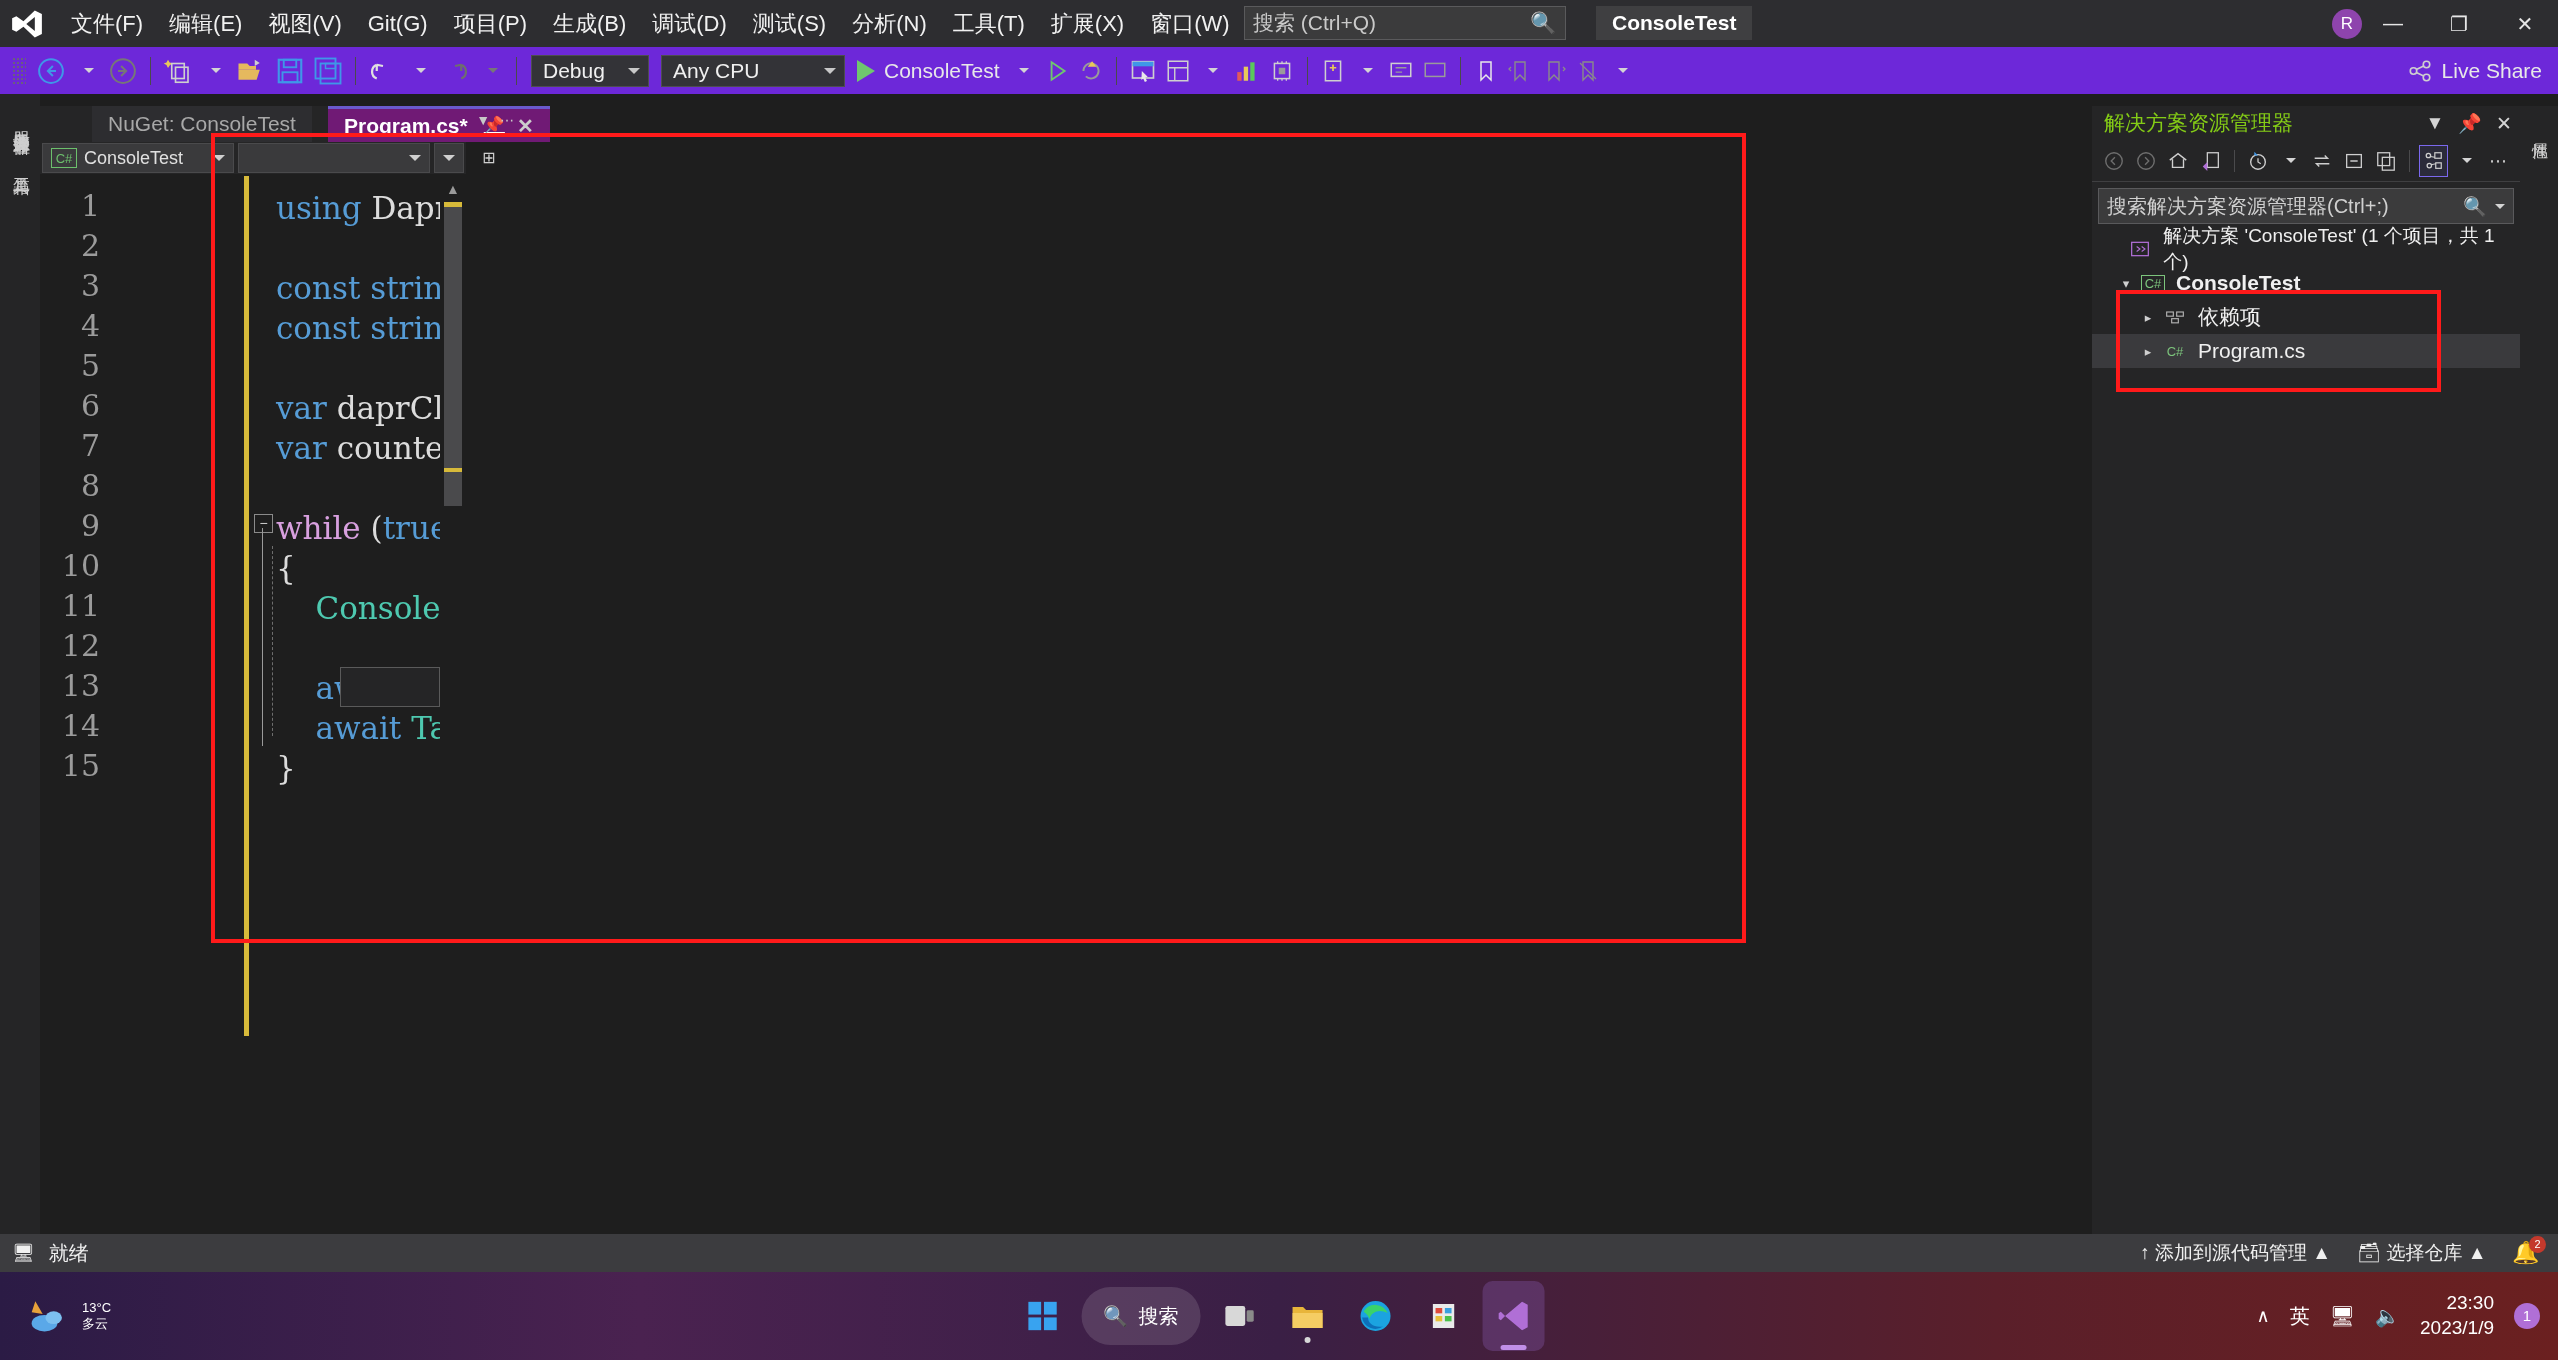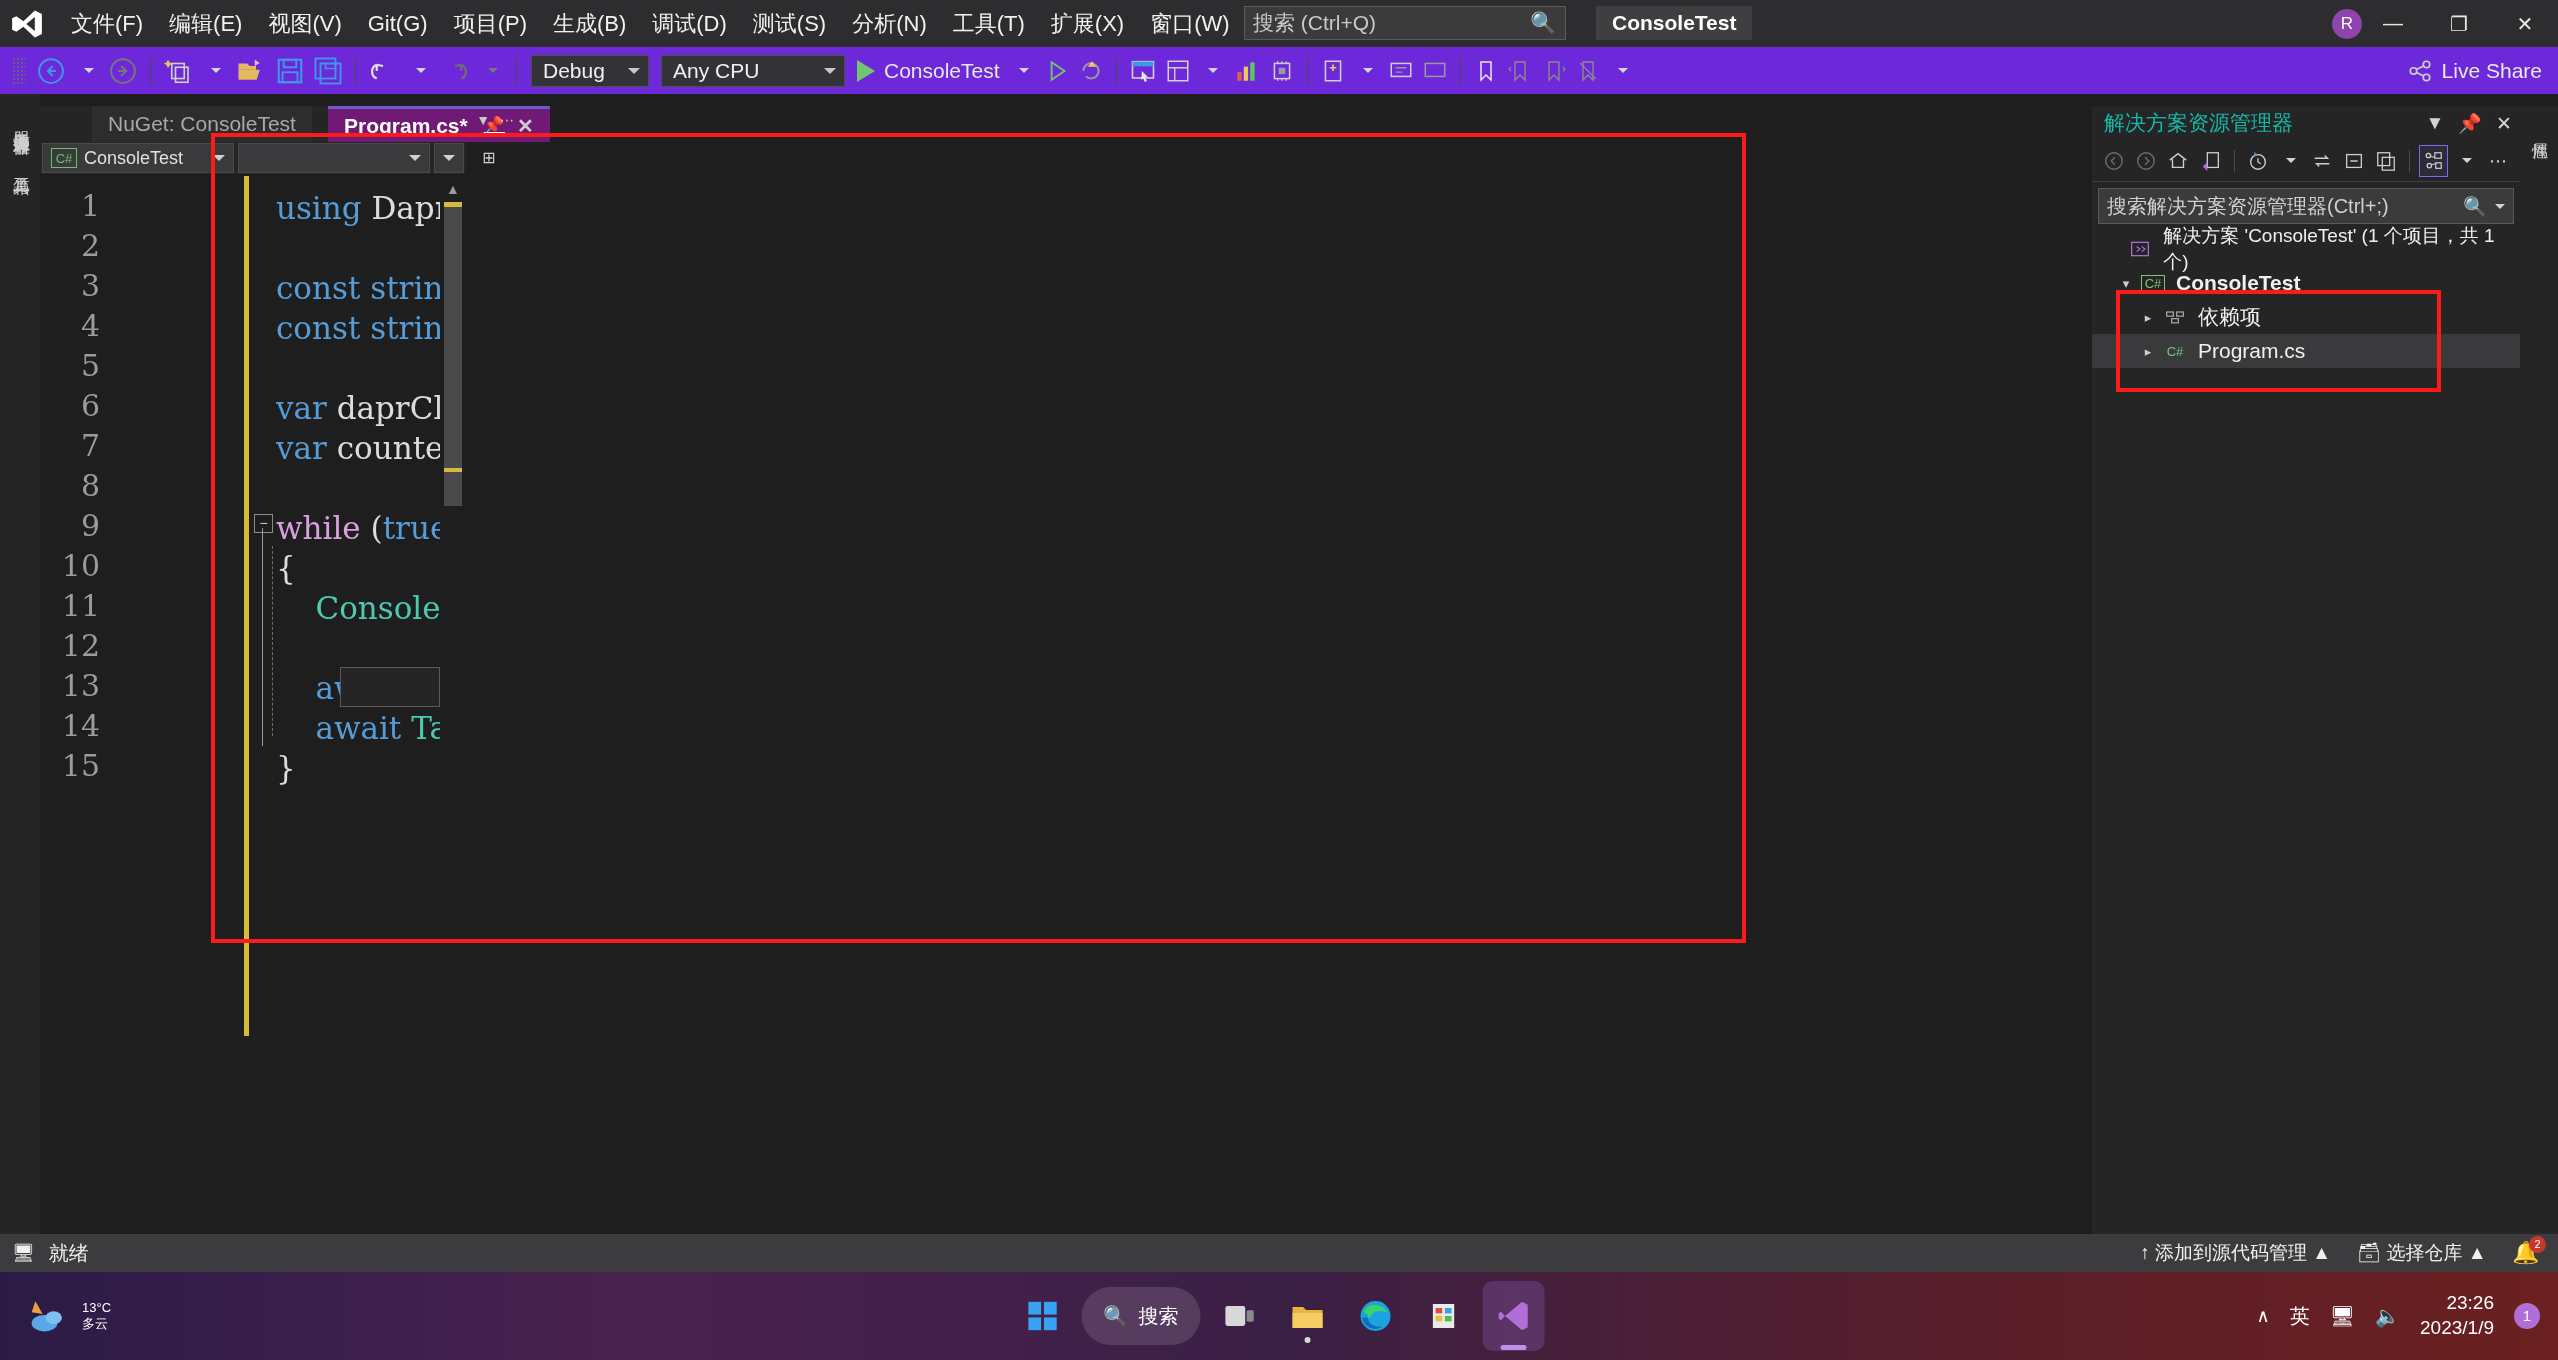--- a/index.html
+++ b/index.html
@@ -137,21 +137,21 @@
   .ed-scroll .arr { position: absolute; left: 0; width: 26px; height: 26px; color: #9a9a9a;
                     font-size: 14px; text-align: center; line-height: 26px; }
   .ed-marker { position: absolute; right: 4px; width: 18px; height: 5px; }
 
   
   .ed-hscroll { position: absolute; left: 40px; bottom: 78px; right: 2092px; height: 24px; background: #1e1e1e; }
 
   
   .solex { position: absolute; right: 38px; top: 106px; width: 428px; bottom: 110px; background: #252526; }
   .solex-head { height: 34px; display: flex; align-items: center; padding: 0 8px 0 12px; }
-  .solex-head .title { color: #14b8a6; font-size: 21px; flex: 1; }
+  .solex-head .title { color: #84cc16; font-size: 21px; flex: 1; }
   .solex-head .ic { color: #d4d4d4; font-size: 19px; margin-left: 14px; }
   .solex-tools { height: 42px; display: flex; align-items: center; padding: 0 8px; gap: 4px;
                  border-bottom: 1px solid #3f3f41; }
   .sx-btn { width: 34px; height: 32px; display: flex; align-items: center; justify-content: center;
             color: #cfcfcf; font-size: 18px; }
   .sx-btn.dim { color: #6e6e6e; }
   .sx-btn.sel { border: 1px solid #7b68ee; background: #2b2b3a; }
   .sx-sep { width: 1px; height: 22px; background: #4a4a4c; margin: 0 5px; }
   .solex-search { height: 36px; margin: 6px 6px 0 6px; background: #3b3b3c; border: 1px solid #5a5a5c;
                   display: flex; align-items: center; padding: 0 8px; }
@@ -793,21 +793,21 @@
         <span class="run-bar"></span>
       </div>
     </div>
 
     <div class="tray">
       <span style="font-size:18px;">∧</span>
       <span style="font-size:20px;">英</span>
       <span style="font-size:20px;">🖥</span>
       <span style="font-size:20px;">🔈</span>
       <span class="clock">
-        <div>23:26</div>
+        <div>23:30</div>
         <div>2023/1/9</div>
       </span>
       <span class="bell">
         <span style="display:inline-block;width:26px;height:26px;border-radius:50%;background:#b06fd6;color:#fff;font-size:15px;text-align:center;line-height:26px;">1</span>
       </span>
     </div>
   </div>
 
   <div class="annot" style="left:211px; top:133px; width:1535px; height:810px;"></div>
   <div class="annot" style="left:2116px; top:290px; width:325px; height:102px;"></div>

